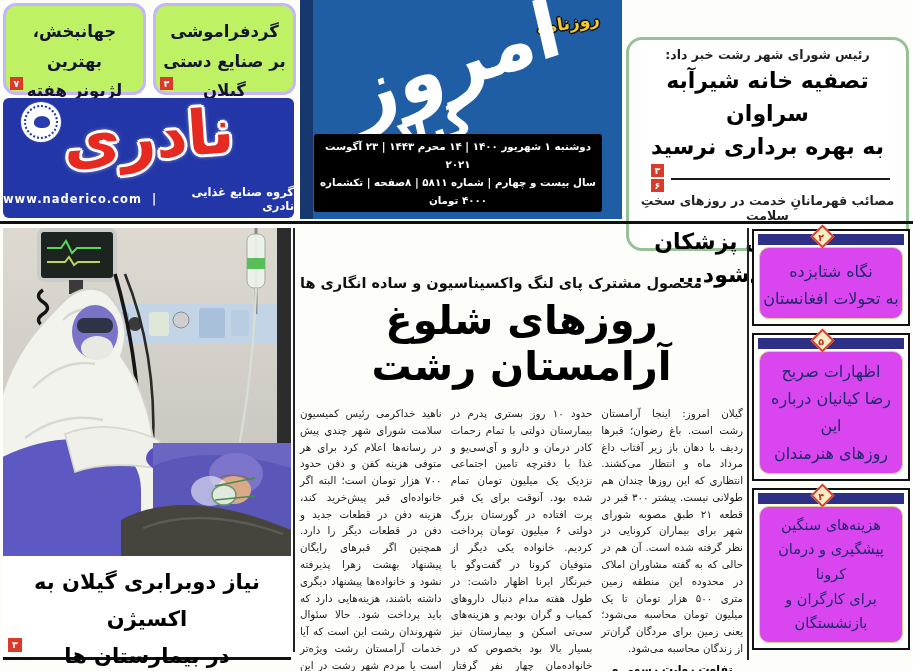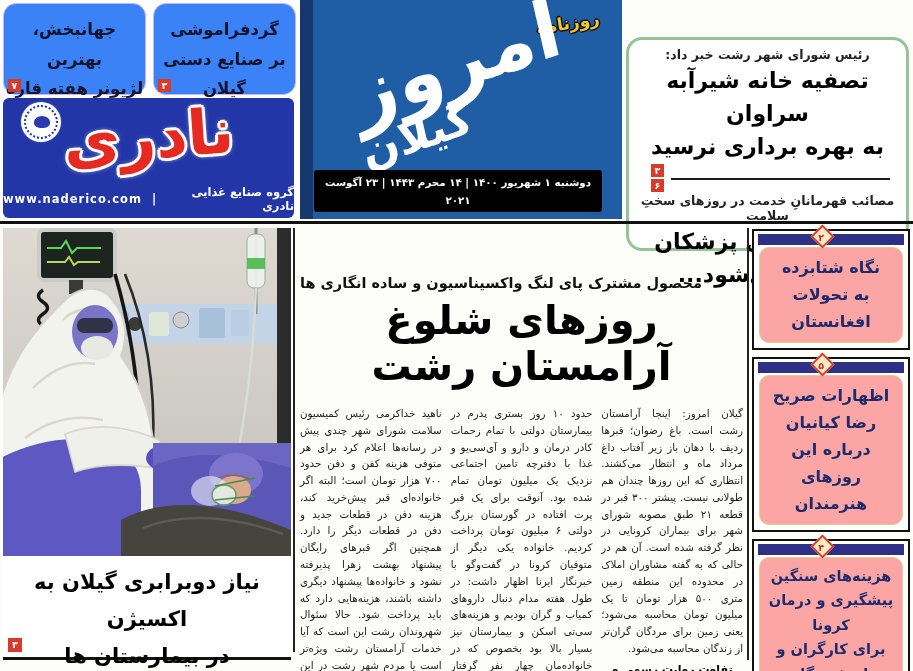--- a/index.html
+++ b/index.html
@@ -43,21 +43,21 @@
   .masthead-title .w1{display:block;font-size:78px;letter-spacing:-3px;}
   .masthead-title .w2{display:block;font-size:44px;margin-right:110px;letter-spacing:-2px;}
   .masthead-info{
     position:absolute;bottom:7px;left:14px;right:20px;background:#000;color:#fff;
     font-size:10.3px;font-weight:bold;text-align:center;line-height:1.75;
     padding:3px 4px;border-radius:3px;margin-top:38px;
   }
   
   .tl-row{position:absolute;top:3px;left:3px;width:293px;height:92px;display:flex;gap:7px;direction:rtl;}
   .tl-box{
-    position:relative;flex:1;border:1px solid #c4b5fd;border-radius:13px;background:#3b82f6;
+    position:relative;flex:1;border:3px solid #c4b5fd;border-radius:13px;background:#bef264;
     text-align:center;font-size:16.5px;font-weight:bold;color:#14142e;line-height:1.8;
     padding-top:11px;
   }
   .tl-box .pbadge{position:absolute;bottom:2px;left:4px;}
   
   .ad{
     position:absolute;top:98px;left:3px;width:291px;height:120px;
     background:#2236a8;border-radius:6px;overflow:hidden;
   }
   .ad-emblem{
@@ -107,23 +107,23 @@
   .card-bar{position:absolute;top:3px;left:4px;right:4px;height:11px;background:#2e3086;}
   .card-badge{
     position:absolute;top:-3px;left:60px;width:17px;height:17px;transform:rotate(45deg);
     background:#f7ecc4;border:2px solid #d8402e;z-index:2;
   }
   .card-badge span{
     display:block;transform:rotate(-45deg);font-size:9.5px;font-weight:bold;color:#c03020;
     text-align:center;line-height:17px;
   }
   .card-body{
-    background:#fca5a5;border:1px solid #ddcf8e;border-radius:10px;
+    background:#d946ef;border:1px solid #ddcf8e;border-radius:10px;
     display:flex;flex-direction:column;justify-content:flex-end;text-align:center;
-    color:#1d2a6b;font-weight:bold;font-size:16px;line-height:1.7;padding:6px 2px;
+    color:#1d2a6b;font-weight:normal;font-size:16px;line-height:1.7;padding:6px 2px;
   }
   .c1 .card-body{min-height:72px;}
   .c2 .card-body{min-height:88px;}
   .c3 .card-body{min-height:82px;font-size:14.5px;}
 </style>
 </head>
 <body>
 
 <div id="page">
 
@@ -147,20 +147,21 @@
 
   <div class="masthead">
     <div class="edge"></div>
     <div class="ruz-label">روزنامه</div>
     <div class="masthead-title">
       <span class="w1">امروز</span>
       <span class="w2">گیلان</span>
     </div>
     <div class="masthead-info">
       <div>دوشنبه ۱ شهریور ۱۴۰۰ | ۱۴ محرم ۱۴۴۳ | ۲۳ آگوست ۲۰۲۱</div>
+      <div>سال بیست و چهارم | شماره ۵۸۱۱ | ۸صفحه | تکشماره ۴۰۰۰ تومان</div>
     </div>
   </div>
 
   <div class="tl-row">
     <div class="tl-box">
       <div>گردفراموشی</div>
       <div>بر صنایع دستی گیلان</div>
       <span class="pbadge">۳</span>
     </div>
     <div class="tl-box">

